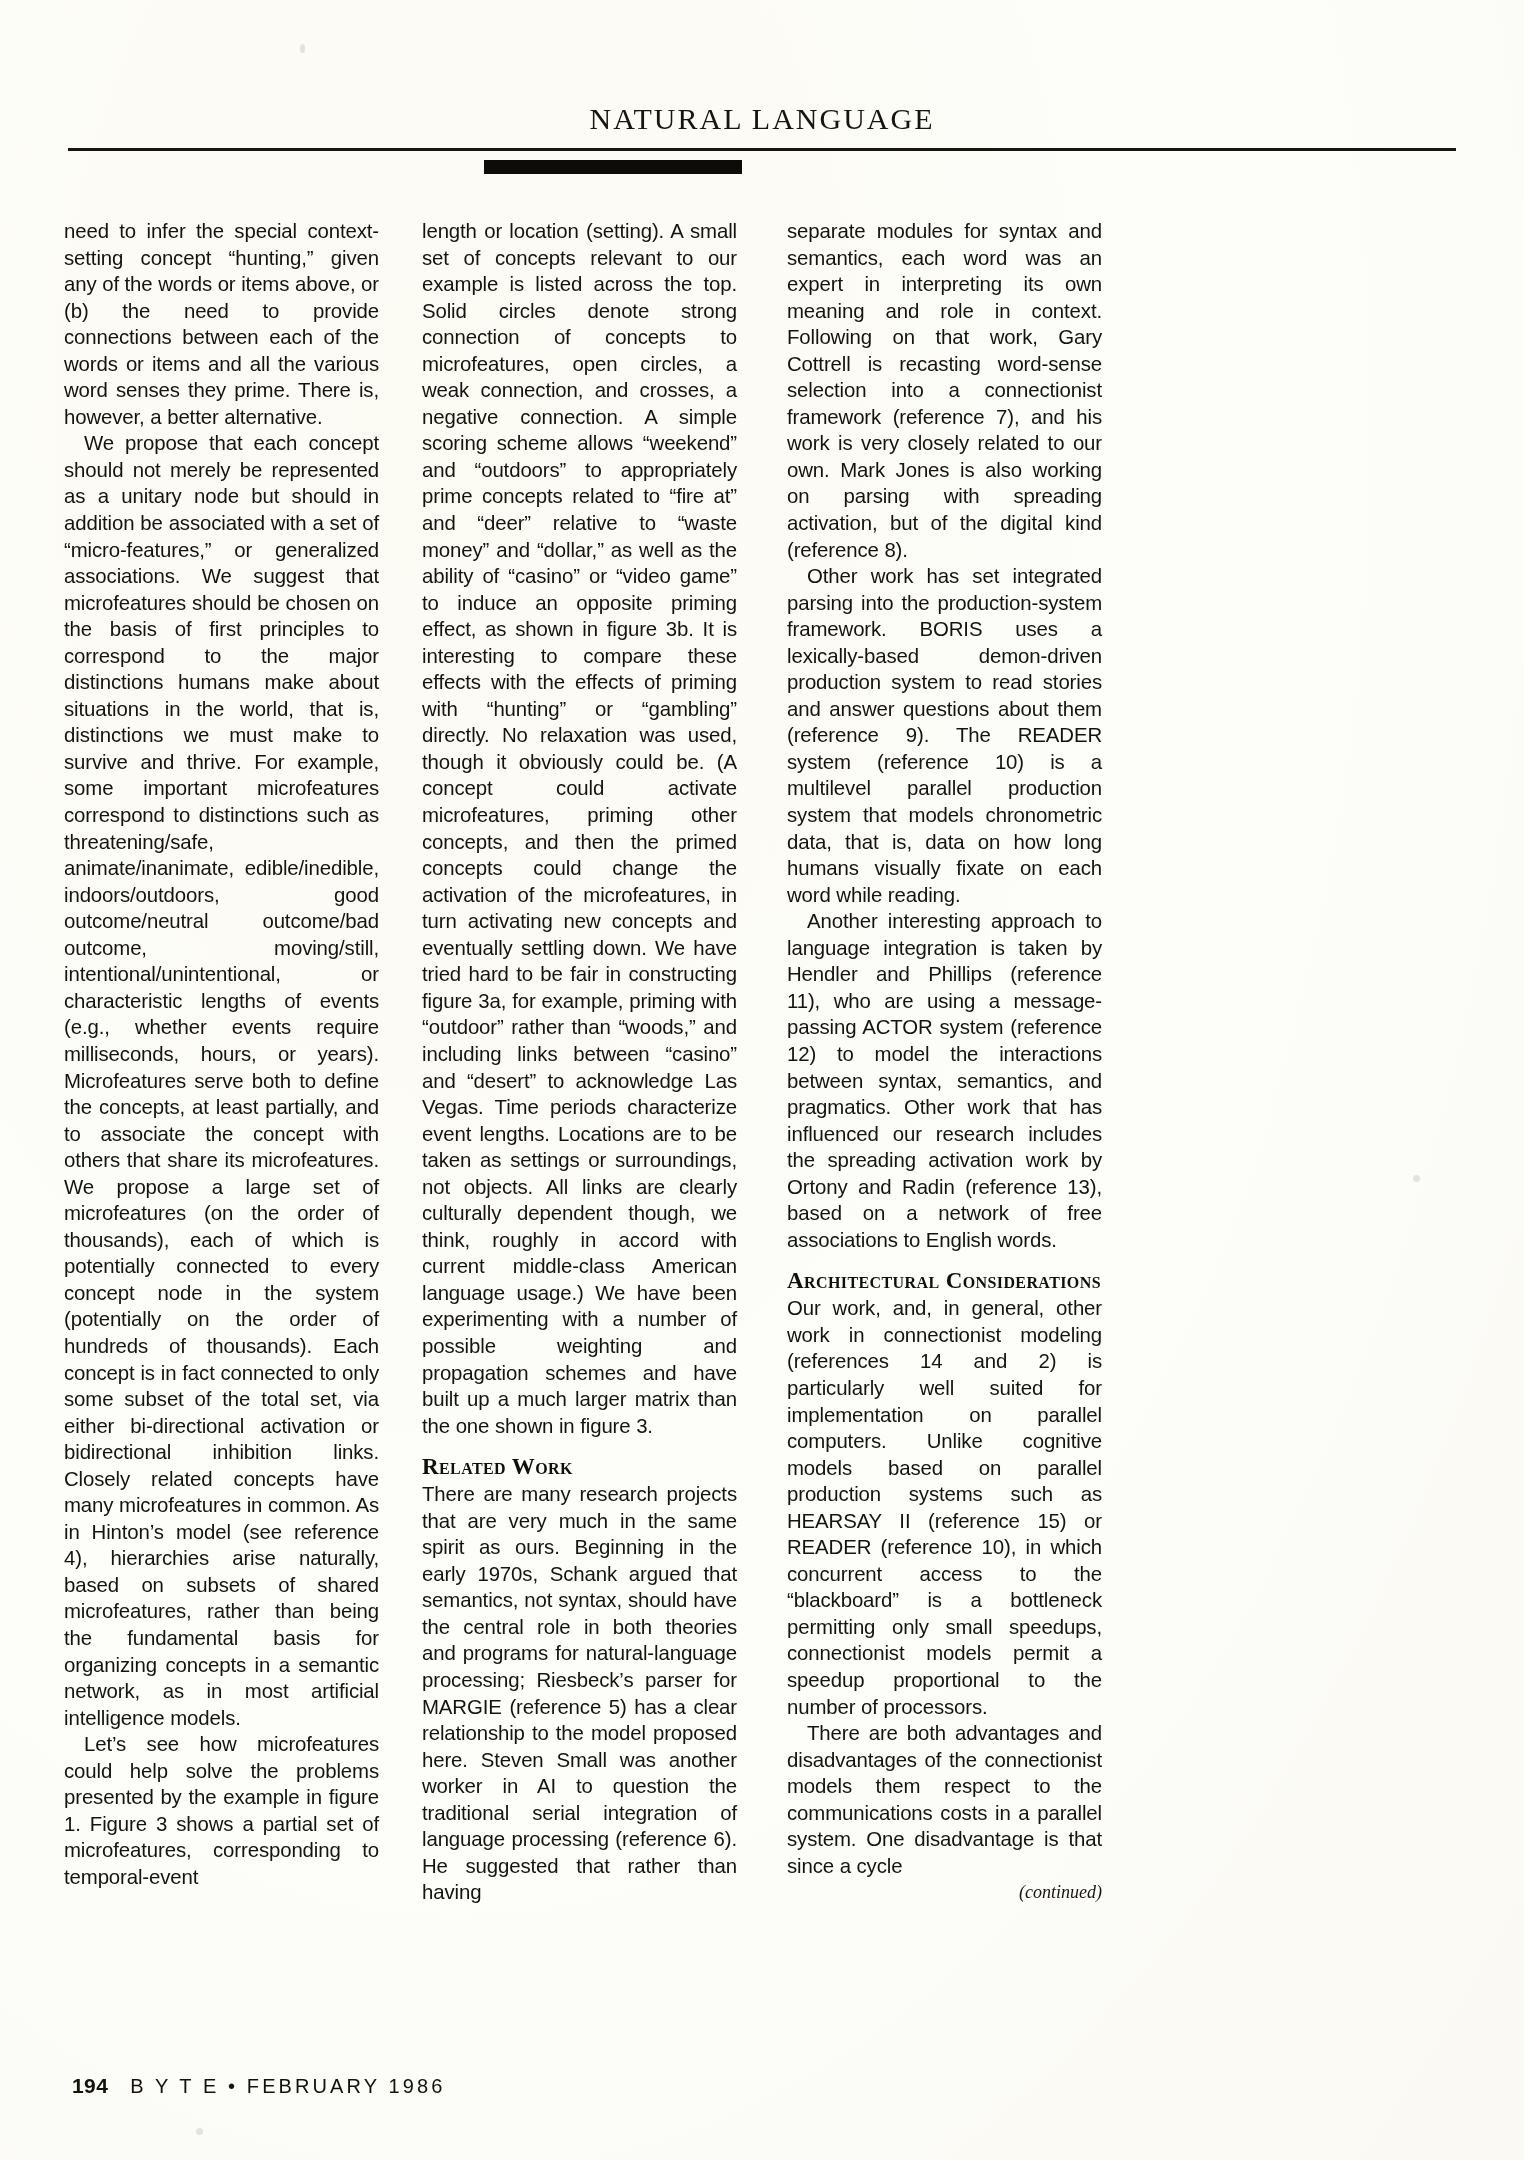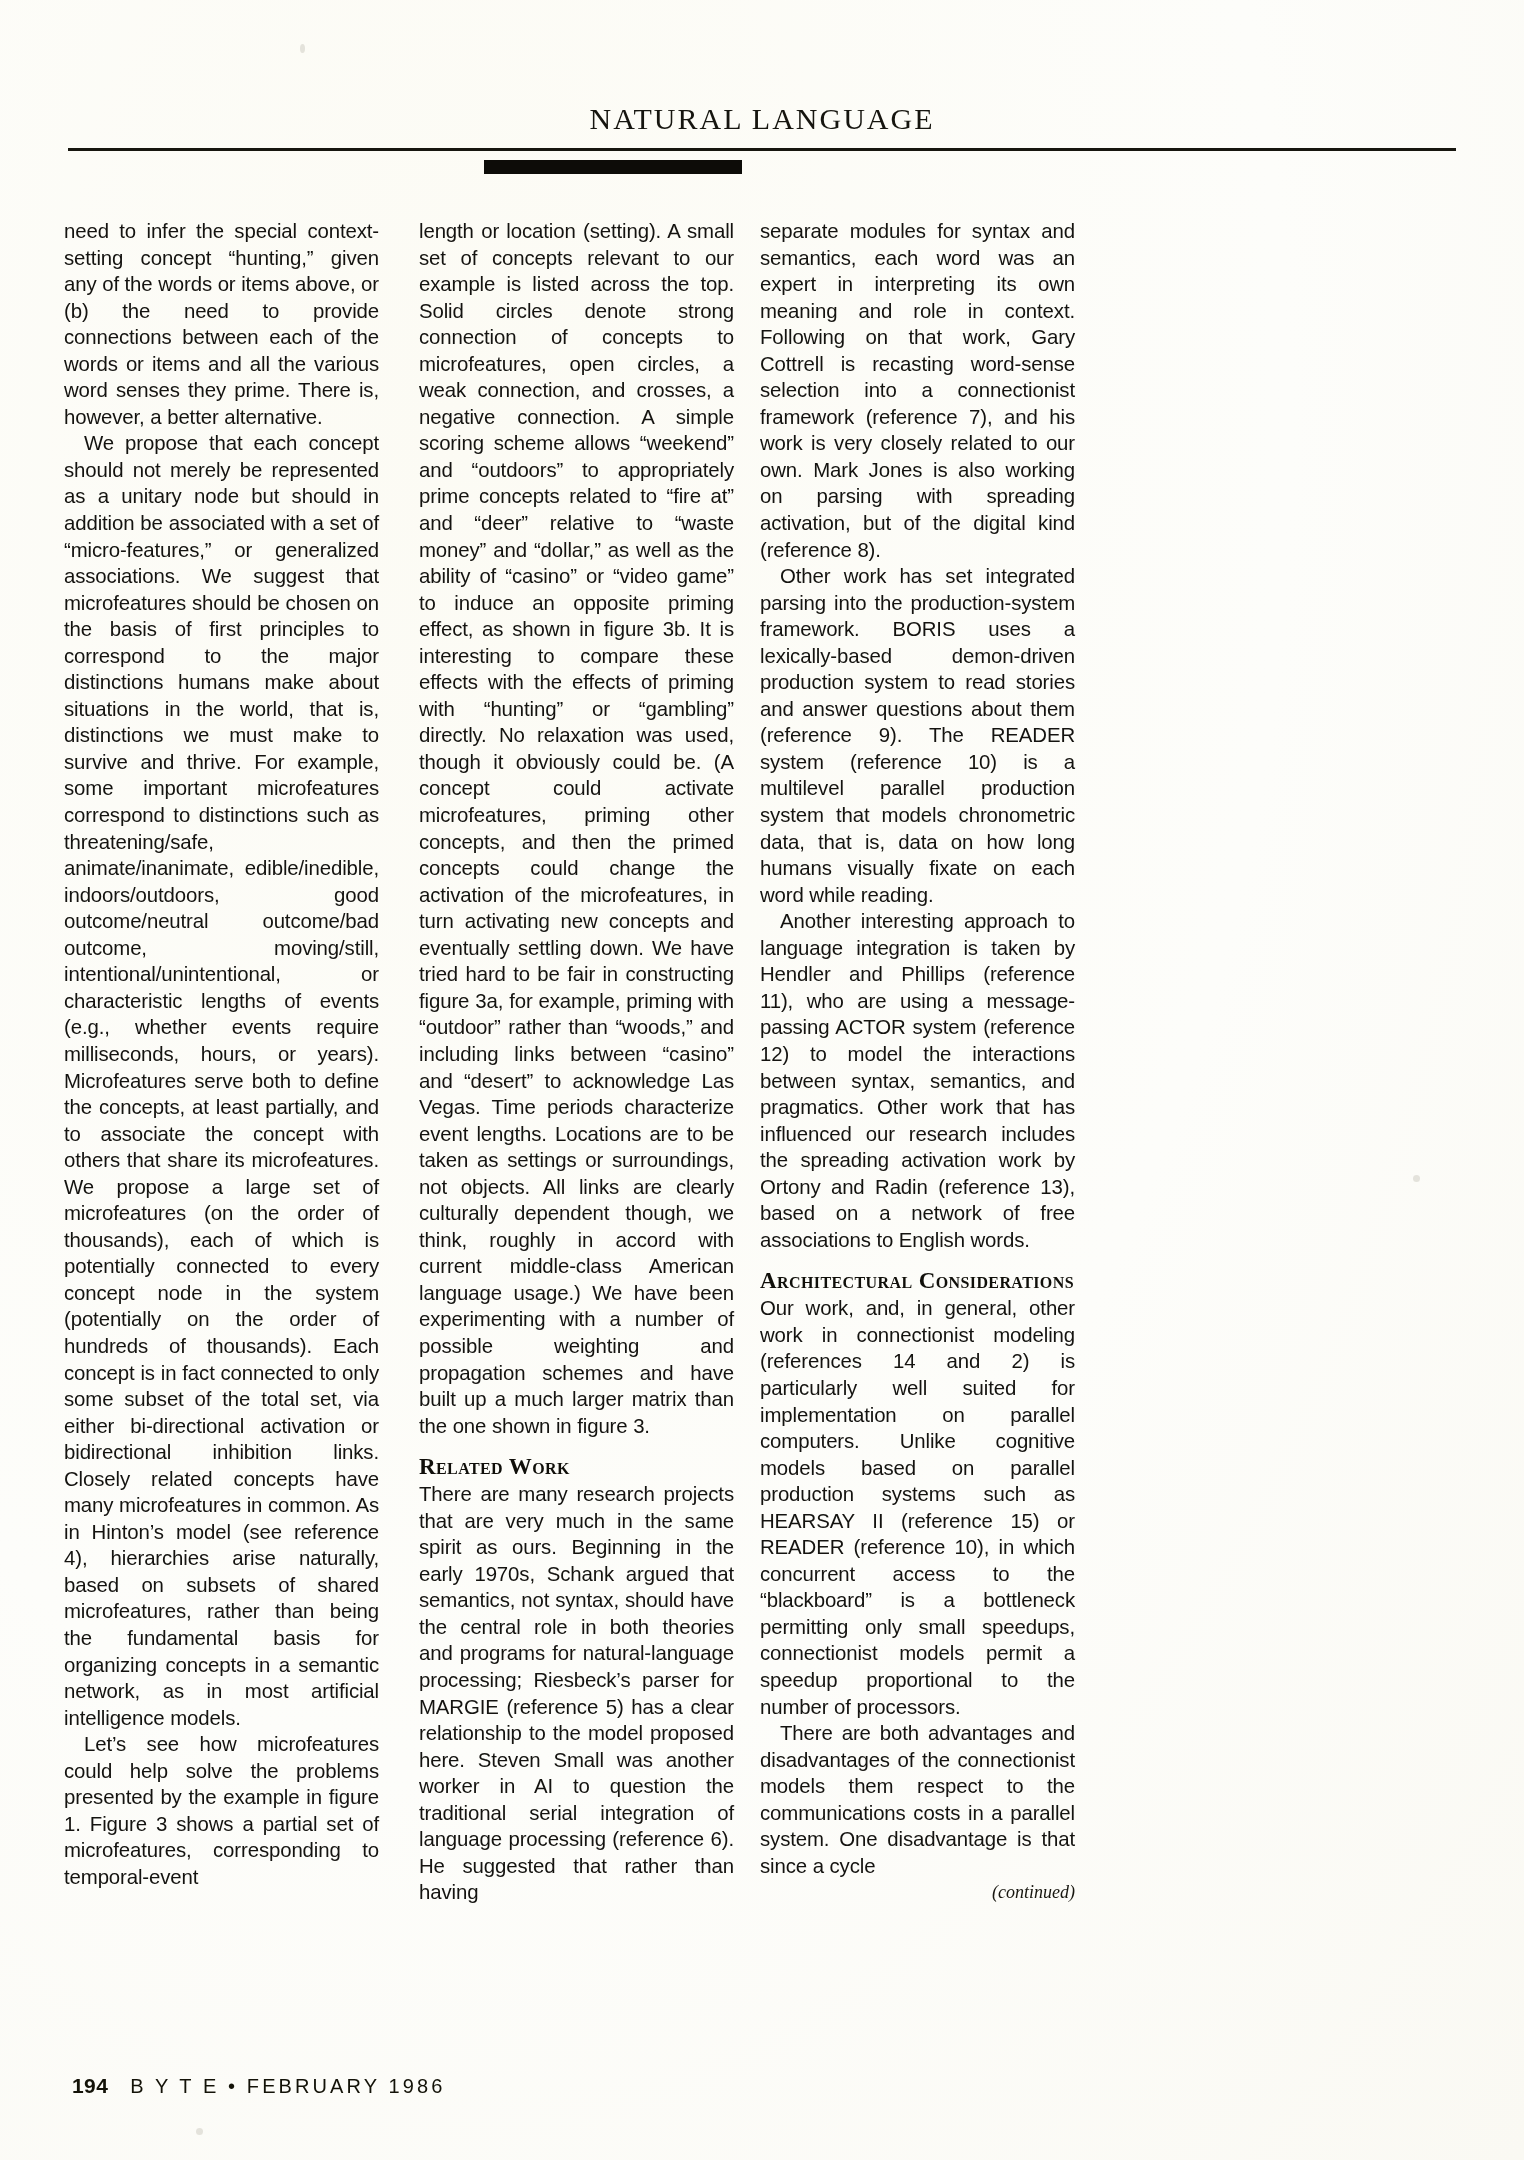--- a/index.html
+++ b/index.html
@@ -64,27 +64,27 @@
   }
 
   
   .columns {
     position: absolute;
     top: 218px;
     left: 64px;
     width: 1396px;
     height: 1800px;
     display: flex;
-    gap: 12px;
+    gap: 36px;
   }
   .col {
     width: 315px;
     flex: 0 0 315px;
   }
-  .col.col-2 { margin-left: 28px; }
+  .col.col-2 { margin-left: 7px; }
   .col.col-3 { margin-left: 14px; }
 
   p.body {
     margin: 0;
     font-family: "Liberation Sans", sans-serif;
     font-size: 20.4px;
     line-height: 26.55px;
     text-align: justify;
     text-justify: inter-word;
     color: #141310;

